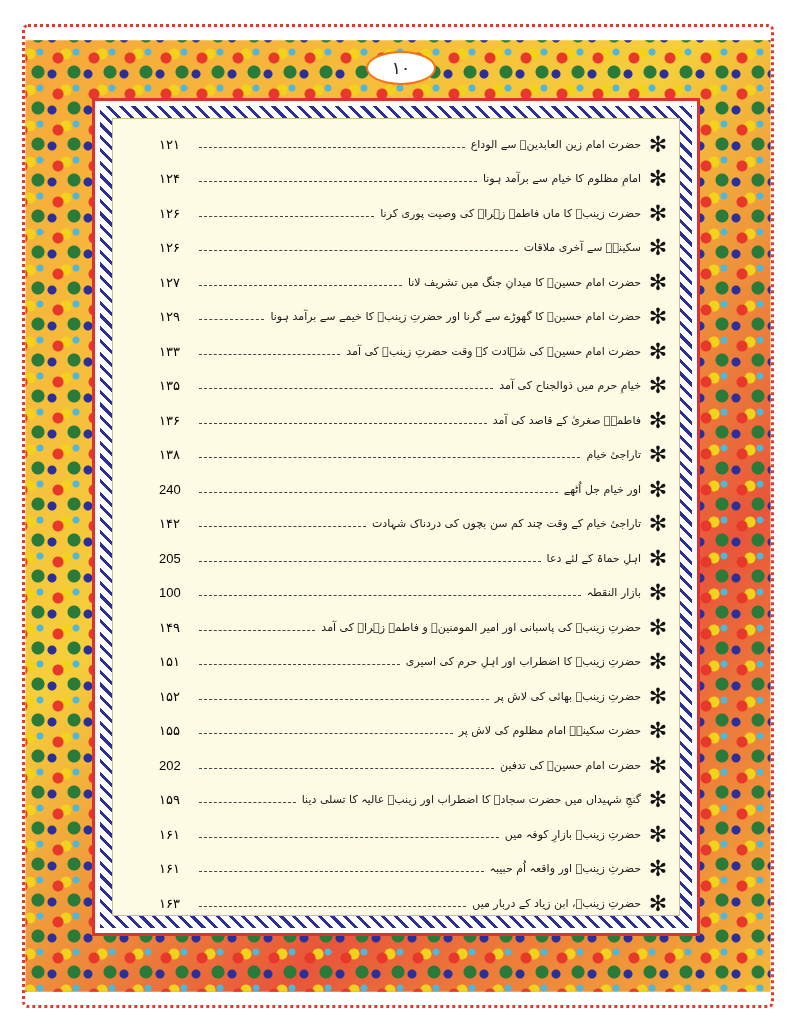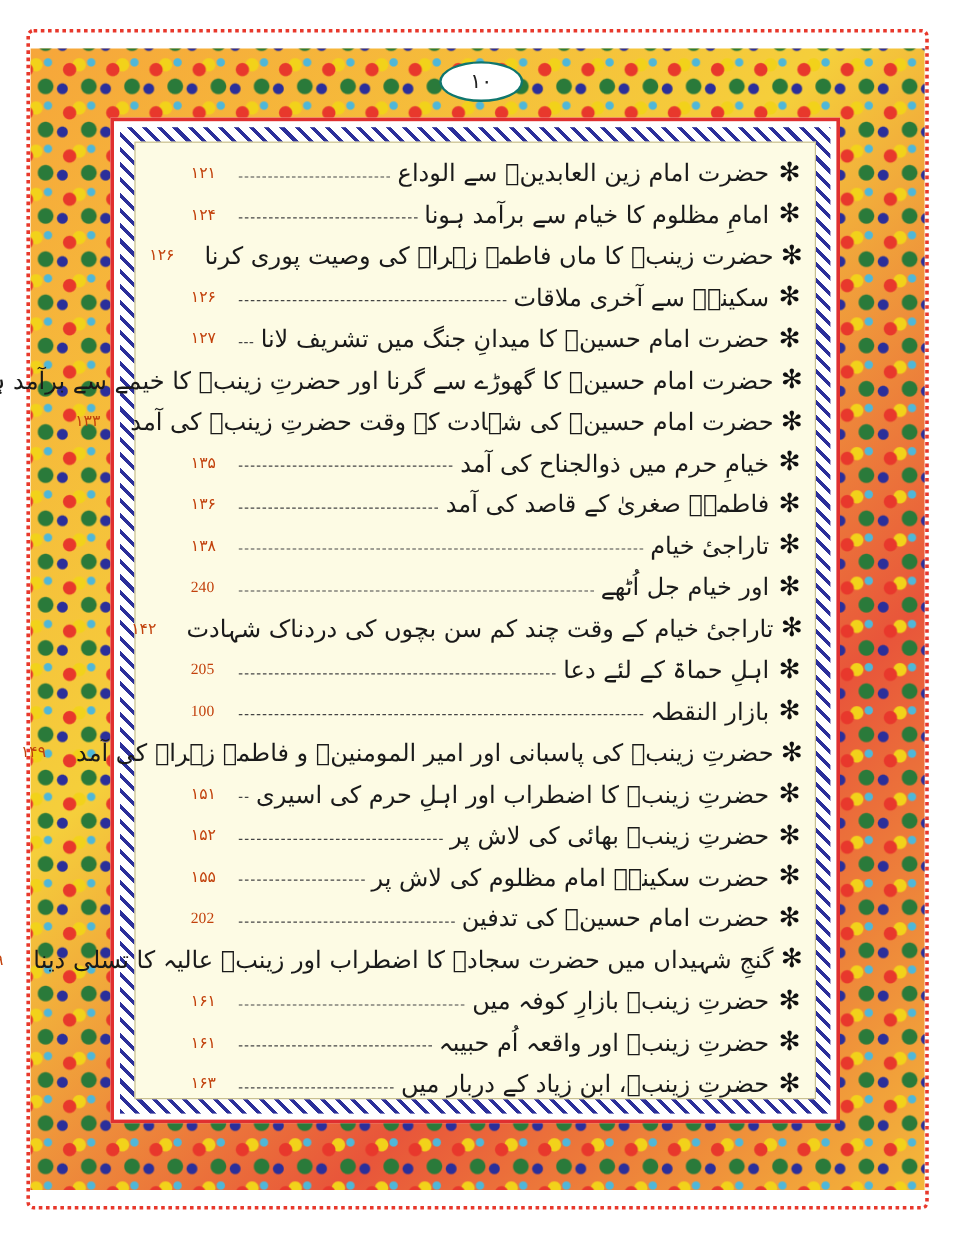--- a/index.html
+++ b/index.html
@@ -29,32 +29,32 @@
     box-sizing:border-box;
     background:
       repeating-linear-gradient(45deg, #2b2f9a 0 3px, transparent 3px 9px);
   }
   .content {
     position:absolute; left:112px; top:118px; width:568px; height:798px;
     background:#fdfbe4; border:1px solid #c9c090; box-sizing:border-box;
   }
   .page-number {
     position:absolute; left:366px; top:51px; width:66px; height:30px;
-    background:#ffffff; border:2px solid #0f766e; border-radius:50%;
+    background:#ffffff; border:2px solid #f97316; border-radius:50%;
     text-align:center; line-height:30px; font-size:17px; color:#222; font-family:"DejaVu Sans", sans-serif;
   }
   .toc { position:absolute; left:0; top:8px; width:100%; }
   .toc-row {
     position:relative; height:34.5px; display:flex; flex-direction:row-reverse; align-items:center;
     padding:0 10px 0 46px; box-sizing:border-box; direction:ltr;
   }
   .bullet { font-size:22px; color:#111; margin-left:6px; width:22px; text-align:center; }
-  .title { direction:rtl; font-family:"DejaVu Sans", sans-serif; font-size:20px; color:#1a1a1a; white-space:nowrap; }
+  .title { direction:rtl; font-family:"DejaVu Sans", sans-serif; font-size:11px; color:#1a1a1a; white-space:nowrap; }
   .leader { flex:1; border-bottom:1.5px dashed #444; margin:0 6px; height:0; position:relative; top:3px; }
-  .pg { font-size:13px; color:#c2410c; min-width:34px; text-align:left; direction:ltr; font-family:Liberation Serif, serif; }
+  .pg { font-size:13px; color:#000000; min-width:34px; text-align:left; direction:ltr; font-family:Liberation Sans, sans-serif; }
 </style>
 </head>
 <body>
 
 <div class="page">
   <div class="ornament"></div>
   <div class="ornament-edge"></div>
   <div class="page-number">۱۰</div>
   <div class="frame-red"></div>
   <div class="frame-rope"></div>

